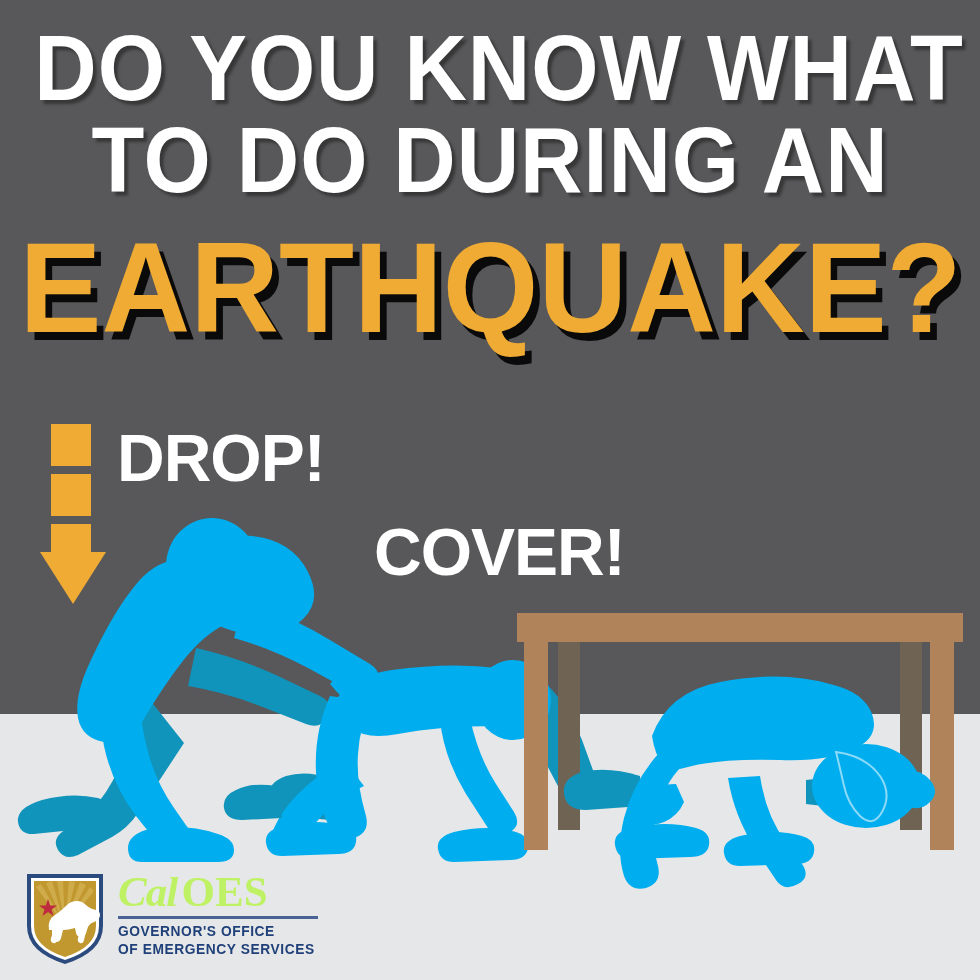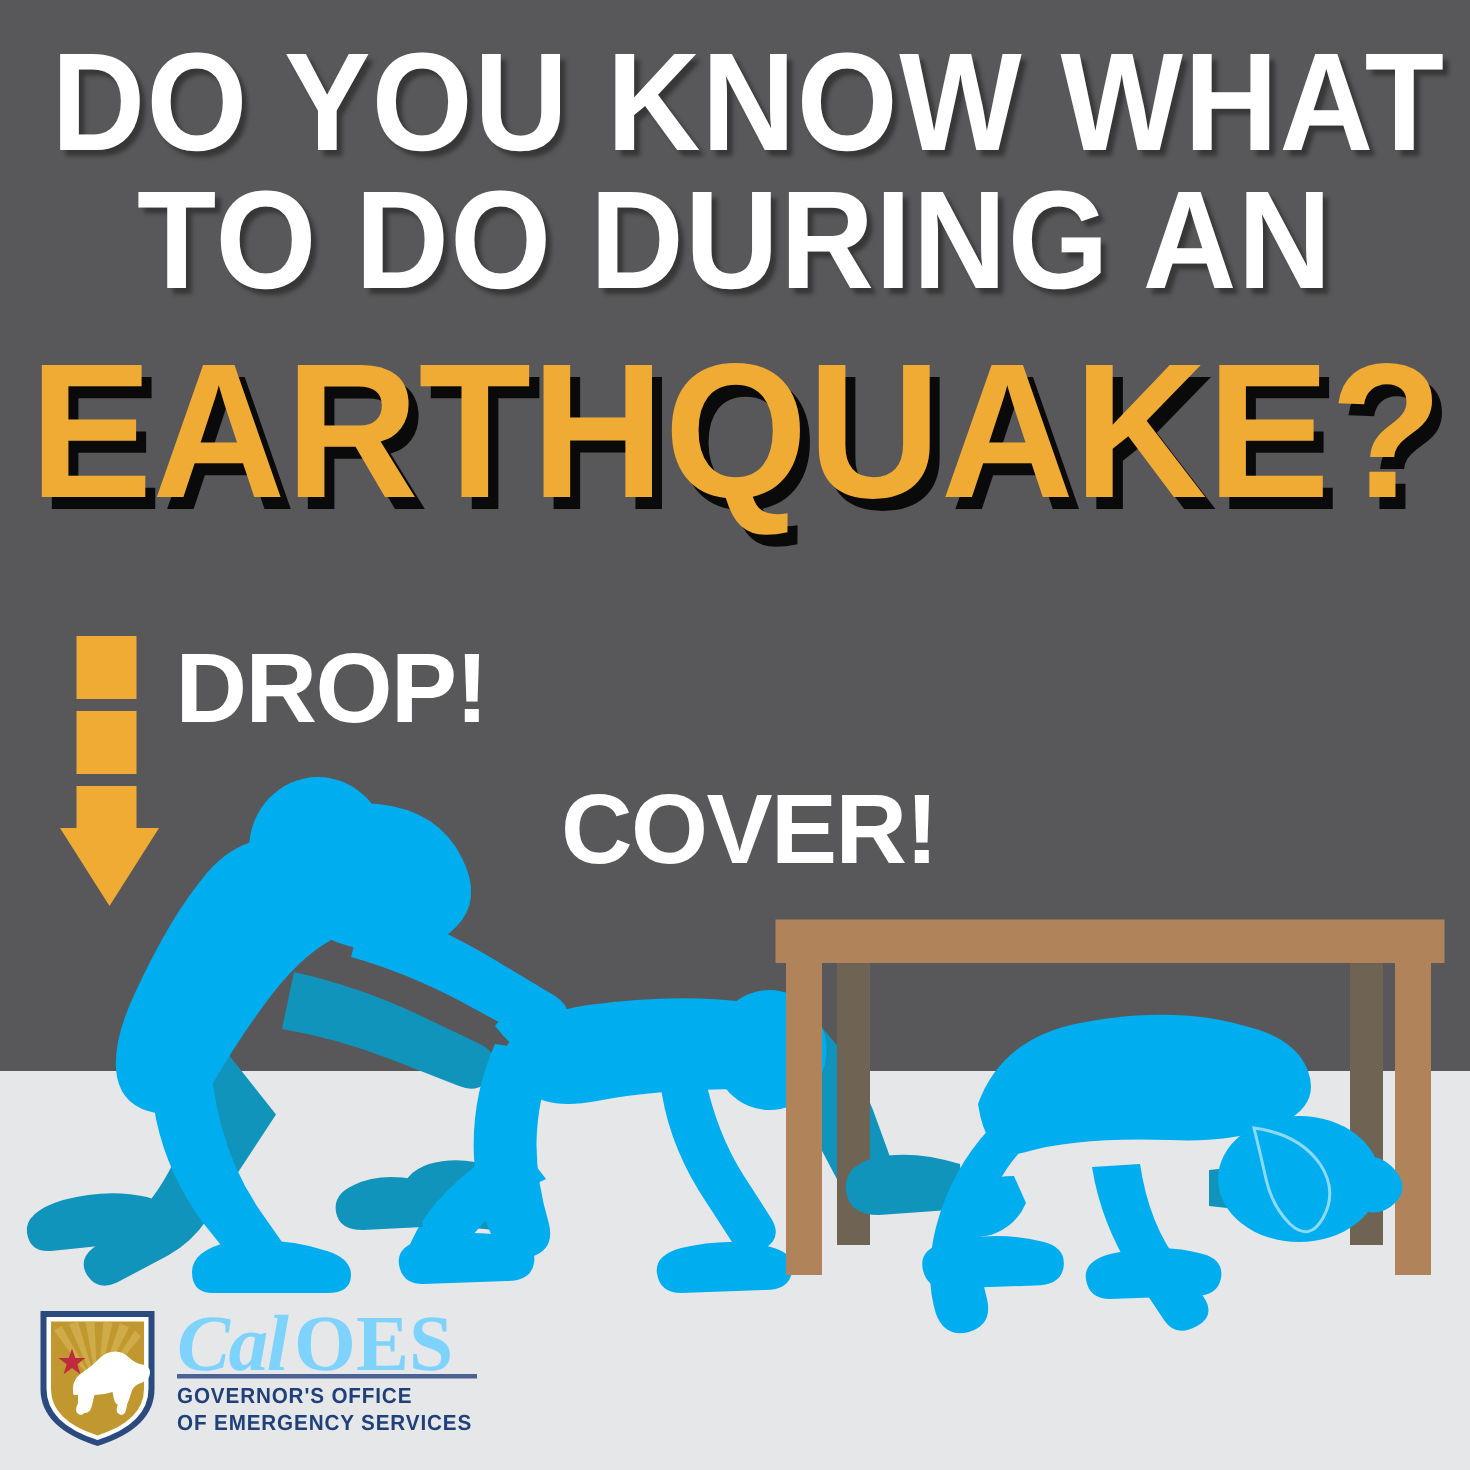--- a/index.html
+++ b/index.html
@@ -52,21 +52,21 @@
   .lbl-hold{left:566px;top:876px;font-size:68px;color:#0B0B0B;letter-spacing:-1px;}
 
   
   .table-grp{position:absolute;left:0;top:0;width:980px;height:980px;}
 
   
   .logo{position:absolute;left:22px;top:868px;width:300px;height:100px;}
   .logo-txt{position:absolute;left:96px;top:2px;width:210px;}
   .logo-cal{
     font-family:"Liberation Serif", serif;font-style:italic;font-weight:700;
-    font-size:53px;color:#7dd3fc;line-height:1;letter-spacing:-1px;
+    font-size:43px;color:#bef264;line-height:1;letter-spacing:-1px;
   }
   .logo-oes{font-family:"Liberation Serif", serif;font-style:normal;font-weight:700;letter-spacing:0px;}
   .logo-rule{position:absolute;left:96px;top:48px;width:200px;height:3px;background:#4A6394;}
   .logo-sub{
     position:absolute;left:96px;top:55px;width:215px;
     font-size:14.5px;font-weight:700;color:#1F4079;line-height:1.22;
     letter-spacing:.6px;transform:scaleX(.95);transform-origin:0 0;
   }
   .sub-l{display:block;white-space:nowrap;}
 </style>

